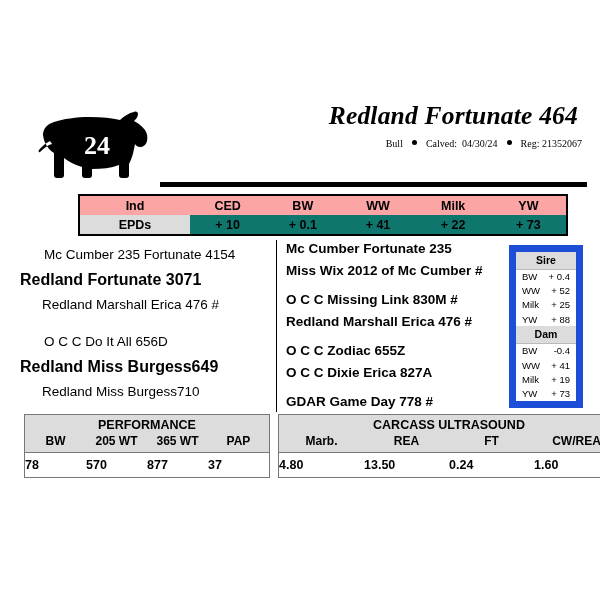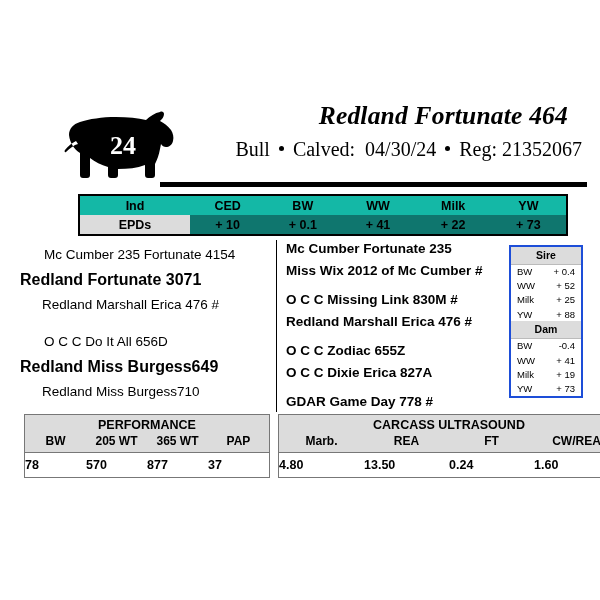--- a/index.html
+++ b/index.html
@@ -17,21 +17,21 @@
   }
 
   
   #header {
     position: absolute;
     left: 0; top: 100px;
     width: 600px; height: 82px;
   }
   #lot-logo {
     position: absolute;
-    left: 56px; top: 5px;
+    left: 30px; top: 5px;
     width: 128px; height: 78px;
   }
   #lot-logo svg { display: block; }
   #lot-number {
     position: absolute;
     left: 0; top: 0;
     width: 128px; height: 78px;
     display: flex;
     align-items: center;
     justify-content: center;
@@ -39,34 +39,34 @@
     font-family: "Liberation Serif", serif;
     font-weight: bold;
     font-size: 26px;
     letter-spacing: 0px;
     padding-left: 6px;
     padding-top: 4px;
     box-sizing: border-box;
   }
   #animal-name {
     position: absolute;
-    right: 32px; top: 1px;
+    right: 22px; top: 1px;
     font-family: "Liberation Serif", serif;
     font-style: italic;
     font-weight: bold;
     font-size: 25.5px;
     color: #000000;
     white-space: nowrap;
     letter-spacing: 0.2px;
   }
   #subtitle {
     position: absolute;
     right: 18px; top: 38px;
     font-family: "Liberation Serif", serif;
-    font-size: 20px;
+    font-size: 10px;
     color: #000000;
     white-space: nowrap;
     display: flex;
     align-items: center;
   }
   #subtitle .seg { white-space: pre; }
   #subtitle .dot {
     display: inline-block;
     width: 5px; height: 5px;
     border-radius: 50%;
@@ -98,21 +98,21 @@
     font-size: 12.5px;
     font-weight: bold;
     text-align: center;
     padding: 2.5px 0;
     color: #000;
   }
   #epd-table .labelcell {
     background: #dcdcdc;
     width: 110px;
   }
-  #epd-table tr.head td { background: #14b8a6; }
+  #epd-table tr.head td { background: #fca5a5; }
   #epd-table tr.vals td.val { background: #0f766e; }
 
   
   #ped-divider {
     position: absolute;
     left: 276px; top: 240px;
     width: 1px; height: 172px;
     background: #000000;
   }
   #ped-left {
@@ -149,21 +149,21 @@
     font-weight: bold;
   }
   #ped-mid .grp { margin-bottom: 8px; }
   #ped-mid .grp:last-child { margin-bottom: 0; }
 
   
   #siredam {
     position: absolute;
     left: 509px; top: 245px;
     width: 74px;
-    border: 2px solid #1d4ed8;
+    border: 7px solid #1d4ed8;
     box-sizing: border-box;
     background: #fff;
   }
   #siredam .sdhead {
     background: #dcdcdc;
     text-align: center;
     font-size: 10.5px;
     font-weight: bold;
     padding: 2px 0 2.5px 0;
     border-bottom: 1px solid #bbb;

